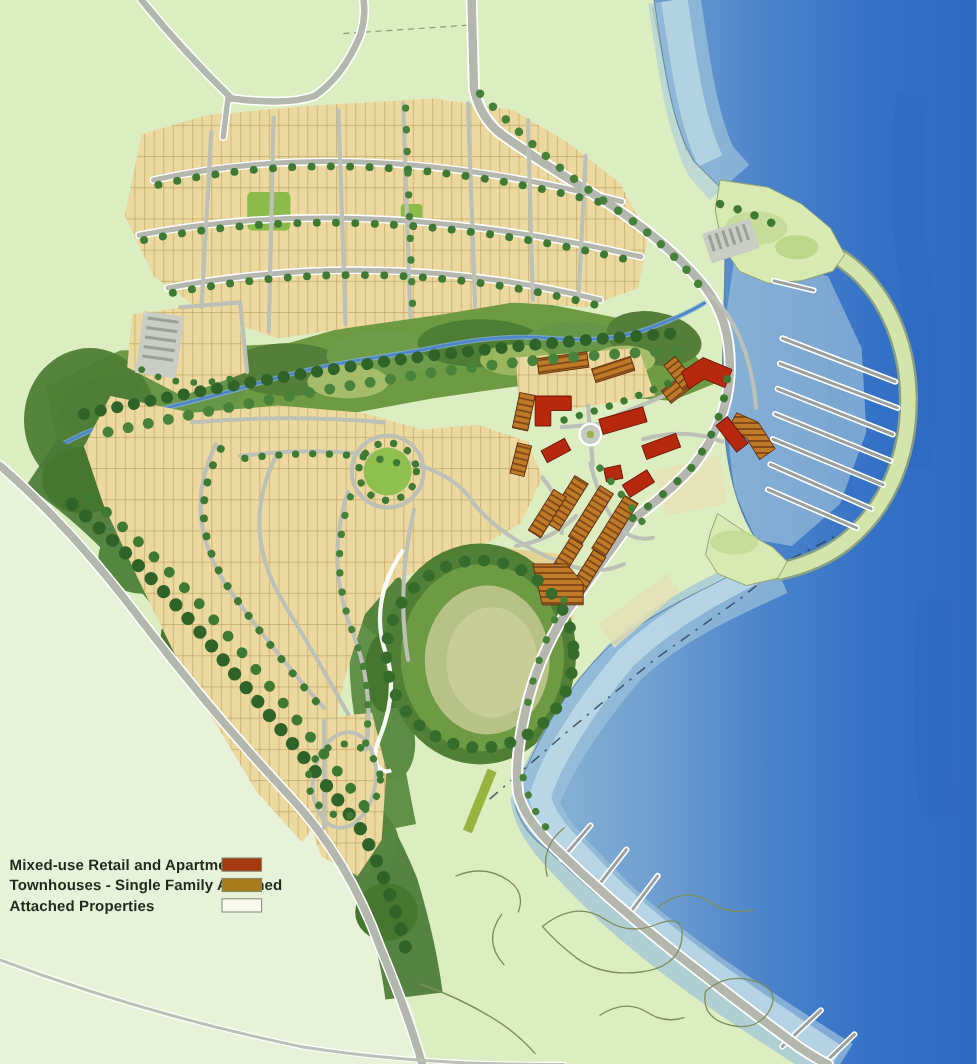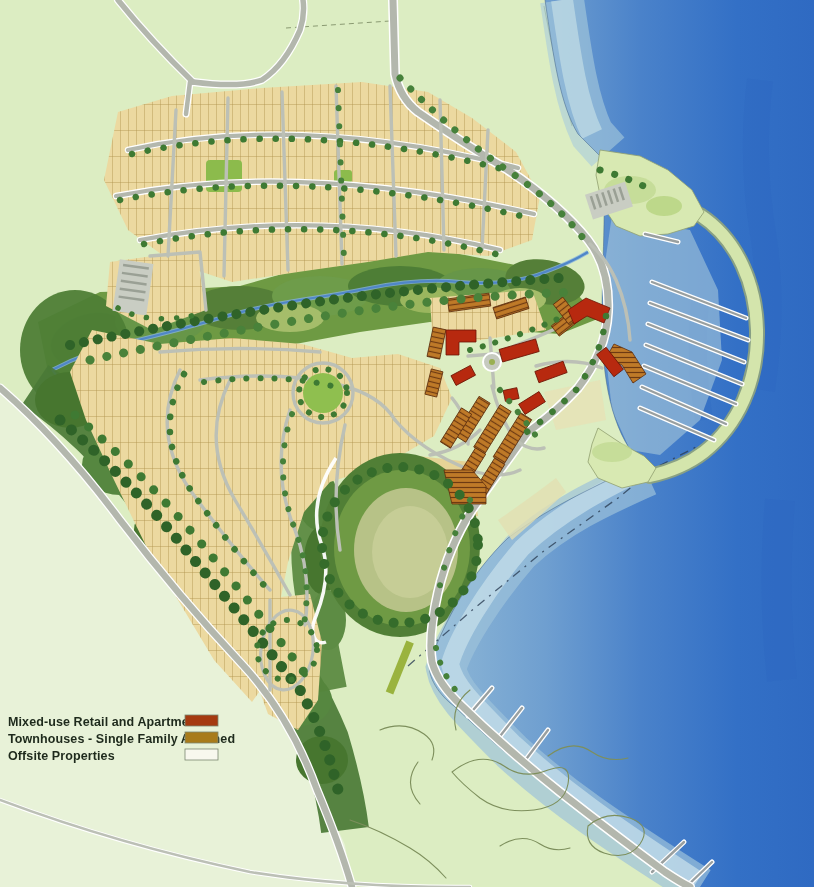--- a/index.html
+++ b/index.html
@@ -312,19 +312,19 @@
         <rect x="1" y="1" width="33" height="11" stroke="#7b8770" stroke-width="0.8" fill="#a53a10"></rect>
       </svg>
     </div>
     <div class="legend-row">
       <span class="legend-label">Townhouses - Single Family Attached</span>
       <svg class="legend-swatch" width="36" height="13">
         <rect x="1" y="1" width="33" height="11" stroke="#7b8770" stroke-width="0.8" fill="#a87b1b"></rect>
       </svg>
     </div>
     <div class="legend-row">
-      <span class="legend-label">Offsite Properties</span>
+      <span class="legend-label">Attached Properties</span>
       <svg class="legend-swatch" width="36" height="13">
         <rect x="1" y="1" width="33" height="11" stroke="#7b8770" stroke-width="0.8" fill="#f8f8ee"></rect>
       </svg>
     </div>
   </div>
 </div>
 
 </body></html>

